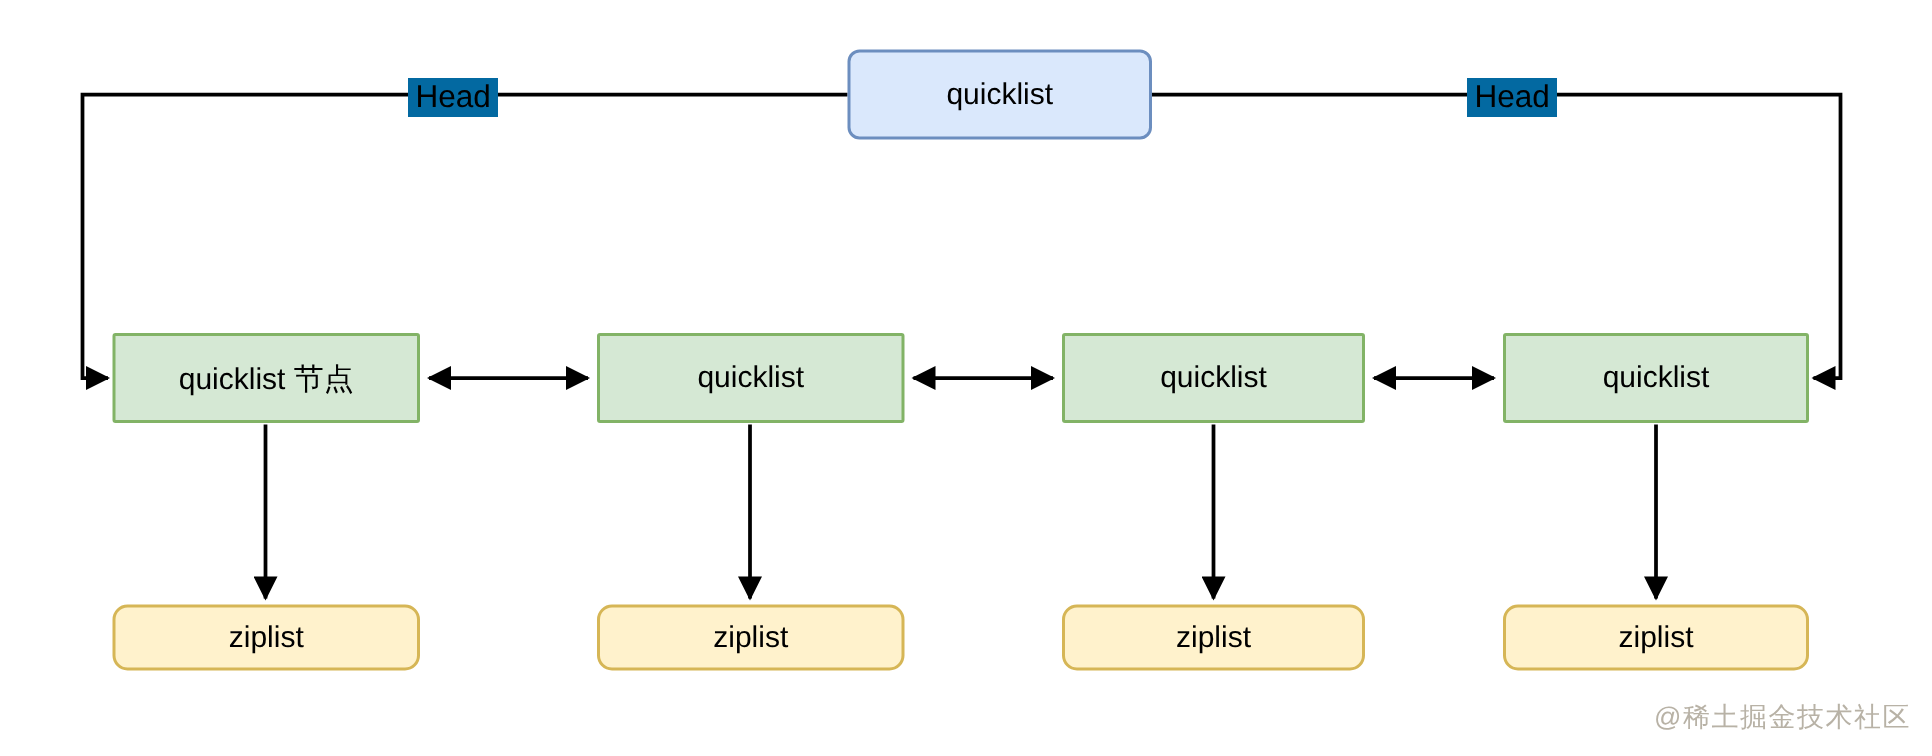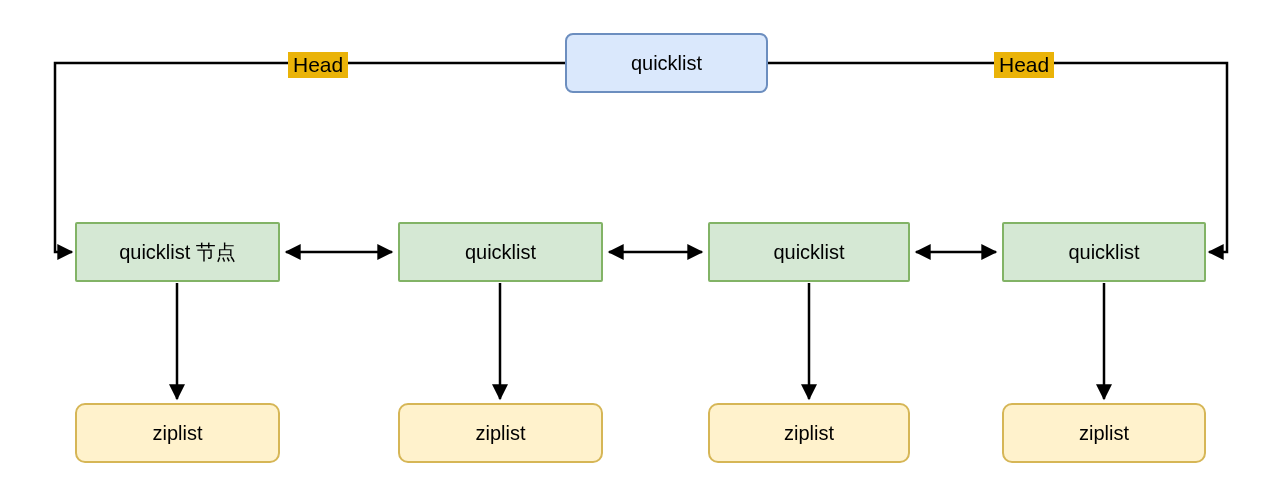--- a/index.html
+++ b/index.html
@@ -46,36 +46,35 @@
   .node.green {
     background: var(--node-fill, #d5e8d4);
     border-color: var(--node-stroke, #82b366);
     border-radius: 2px;
     top: 222px; height: 60px;
   }
   .node.yellow {
     background: var(--ziplist-fill, #fff2cc);
     border-color: var(--ziplist-stroke, #d6b656);
     border-radius: 10px;
-    top: 403px; height: 60px;
+    top: 403px; height: 44px;
   }
   .col1 { left: 75px;   width: 205px; }
   .col2 { left: 398px;  width: 205px; }
   .col3 { left: 708px;  width: 202px; }
   .col4 { left: 1002px; width: 204px; }
   .edge-label {
     position: absolute;
     top: 52px;
     height: 26px;
     line-height: 26px;
     padding: 0 5px;
-    background: #eab308;
+    background: #0369a1;
     font-size: 21px;
     color: #000000;
-    margin-left: 16px;
   }
   .edge-label.head { left: 272px; }
   .edge-label.tail { left: 978px; }
   .watermark {
     position: absolute;
     right: 14px;
     top: 466px;
     font-size: 18px;
     letter-spacing: 1px;
     color: var(--watermark, #b8b2a6);
@@ -120,14 +119,15 @@
   <div class="node green col1">quicklist 节点</div>
   <div class="node green col2">quicklist</div>
   <div class="node green col3">quicklist</div>
   <div class="node green col4">quicklist</div>
 
   <div class="node yellow col1">ziplist</div>
   <div class="node yellow col2">ziplist</div>
   <div class="node yellow col3">ziplist</div>
   <div class="node yellow col4">ziplist</div>
 
+  <div class="watermark">@稀土掘金技术社区</div>
 
 </div>
 
 </body></html>

